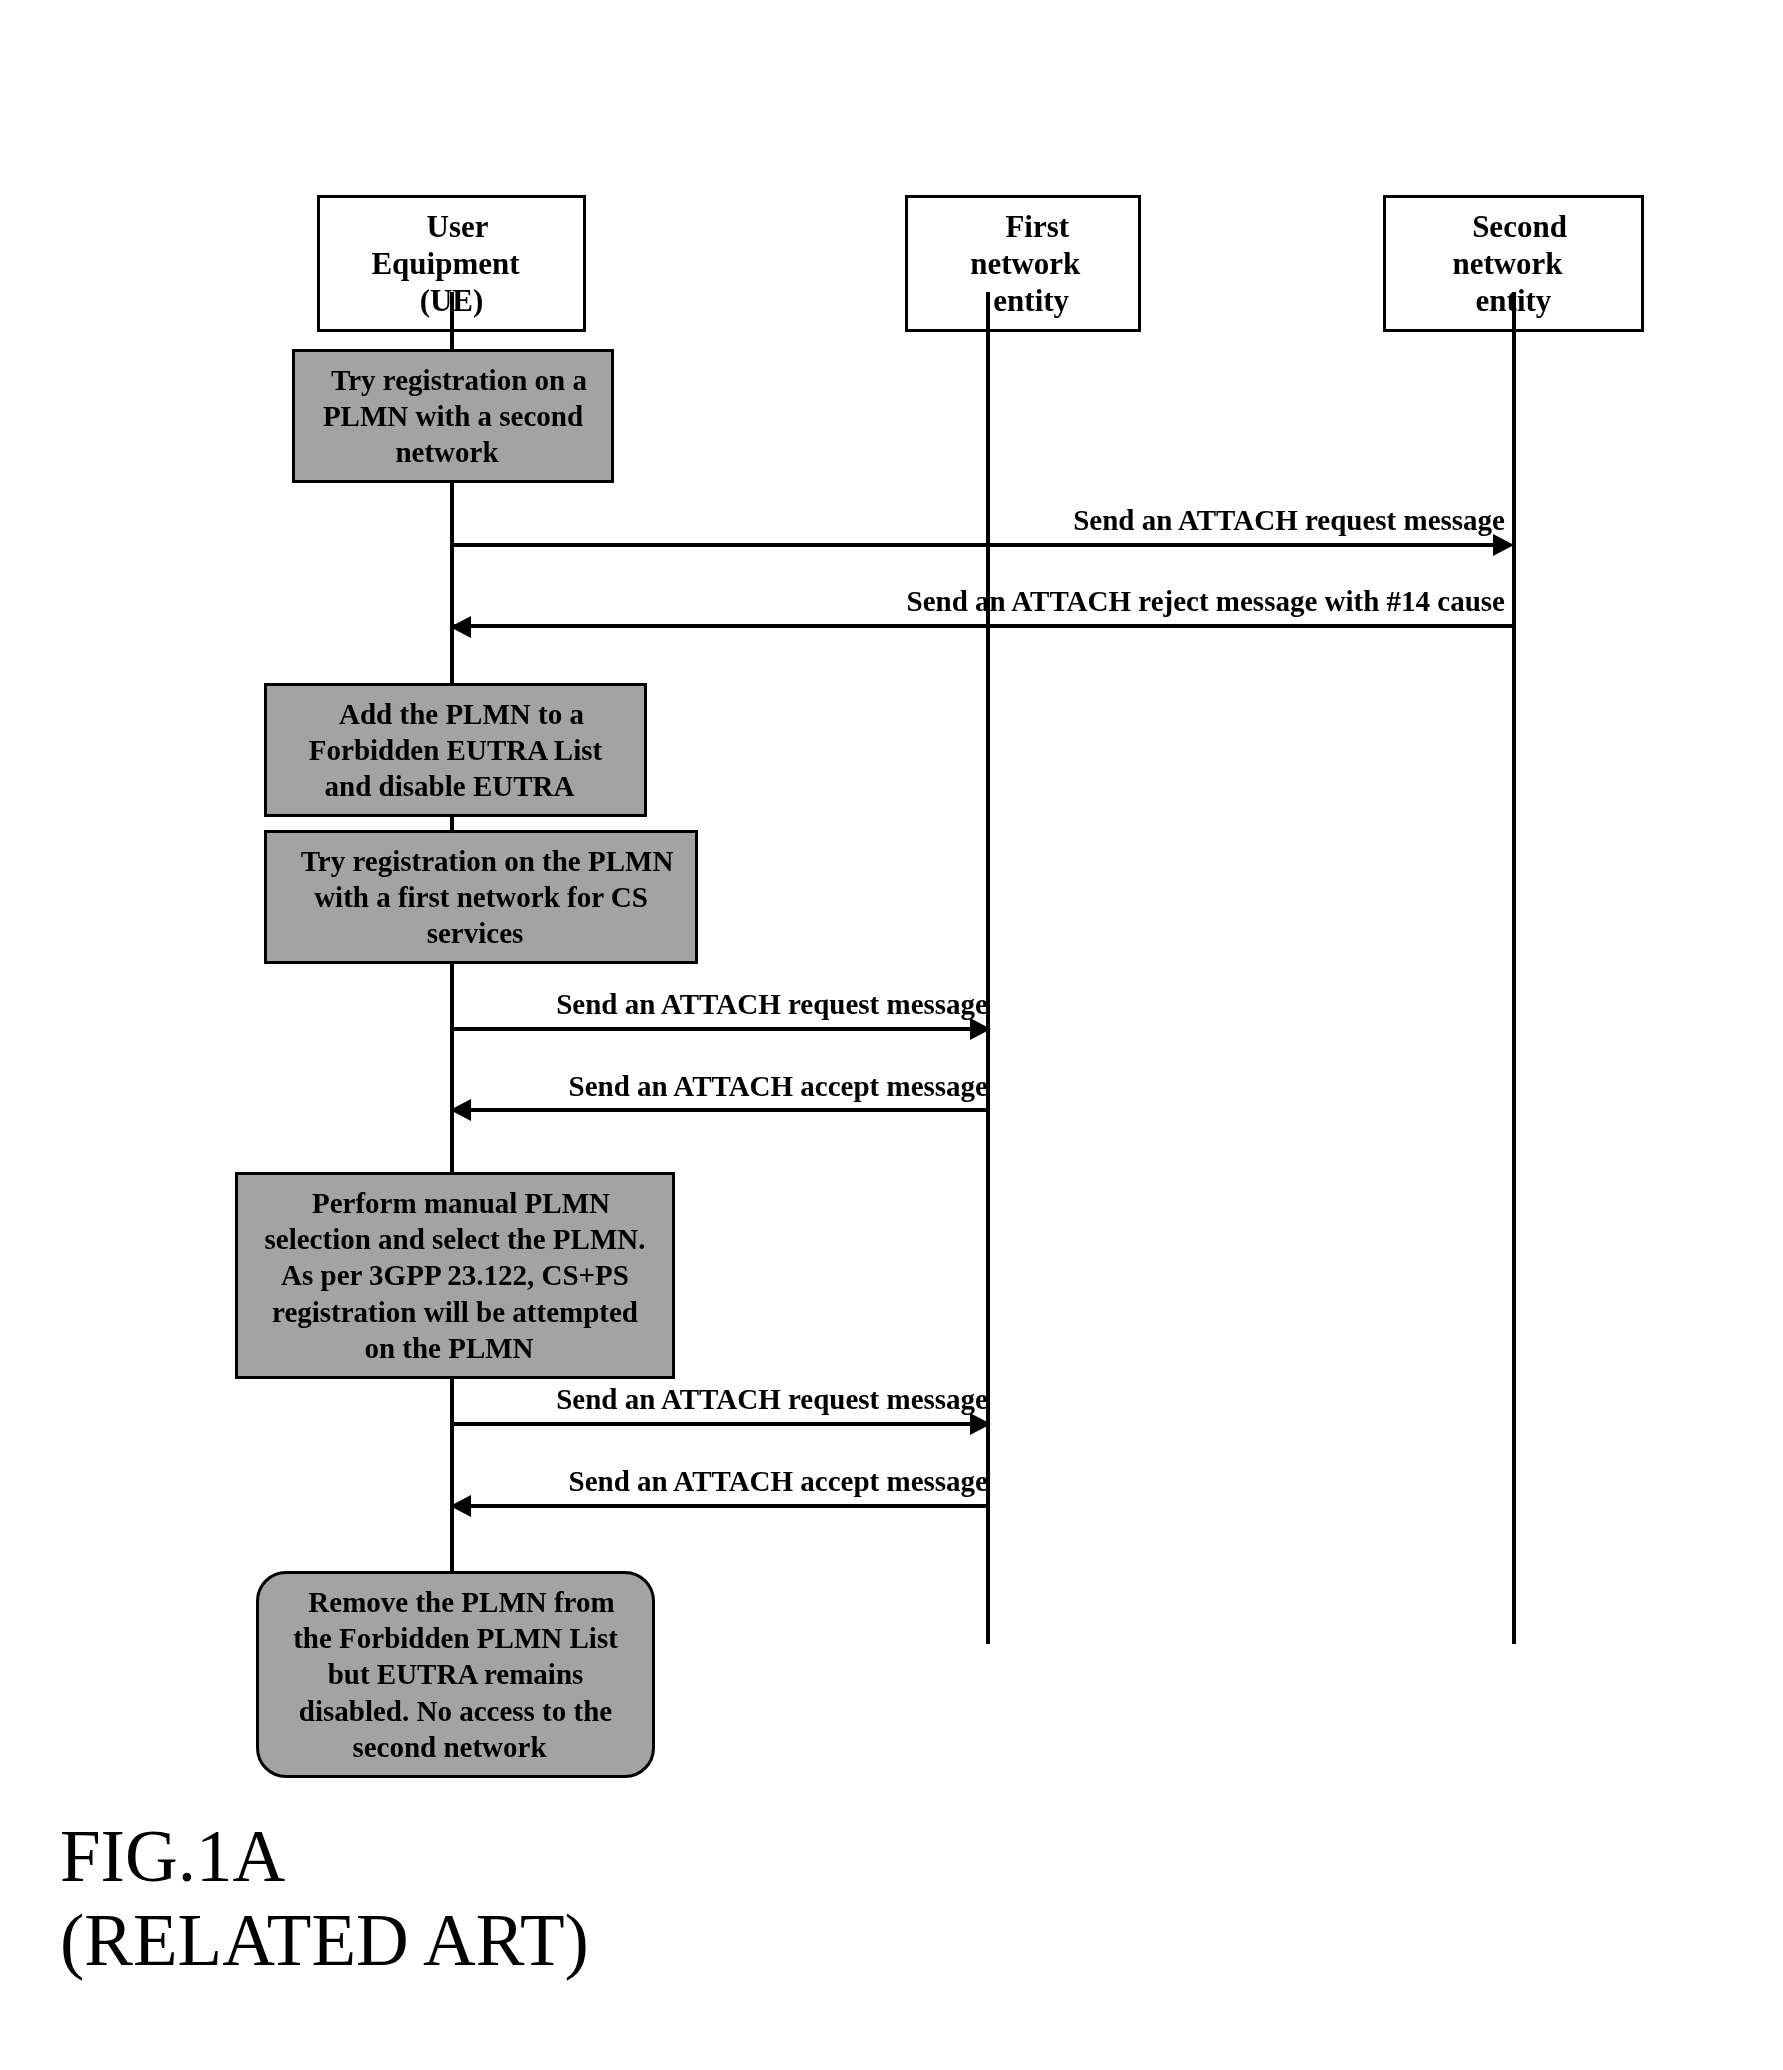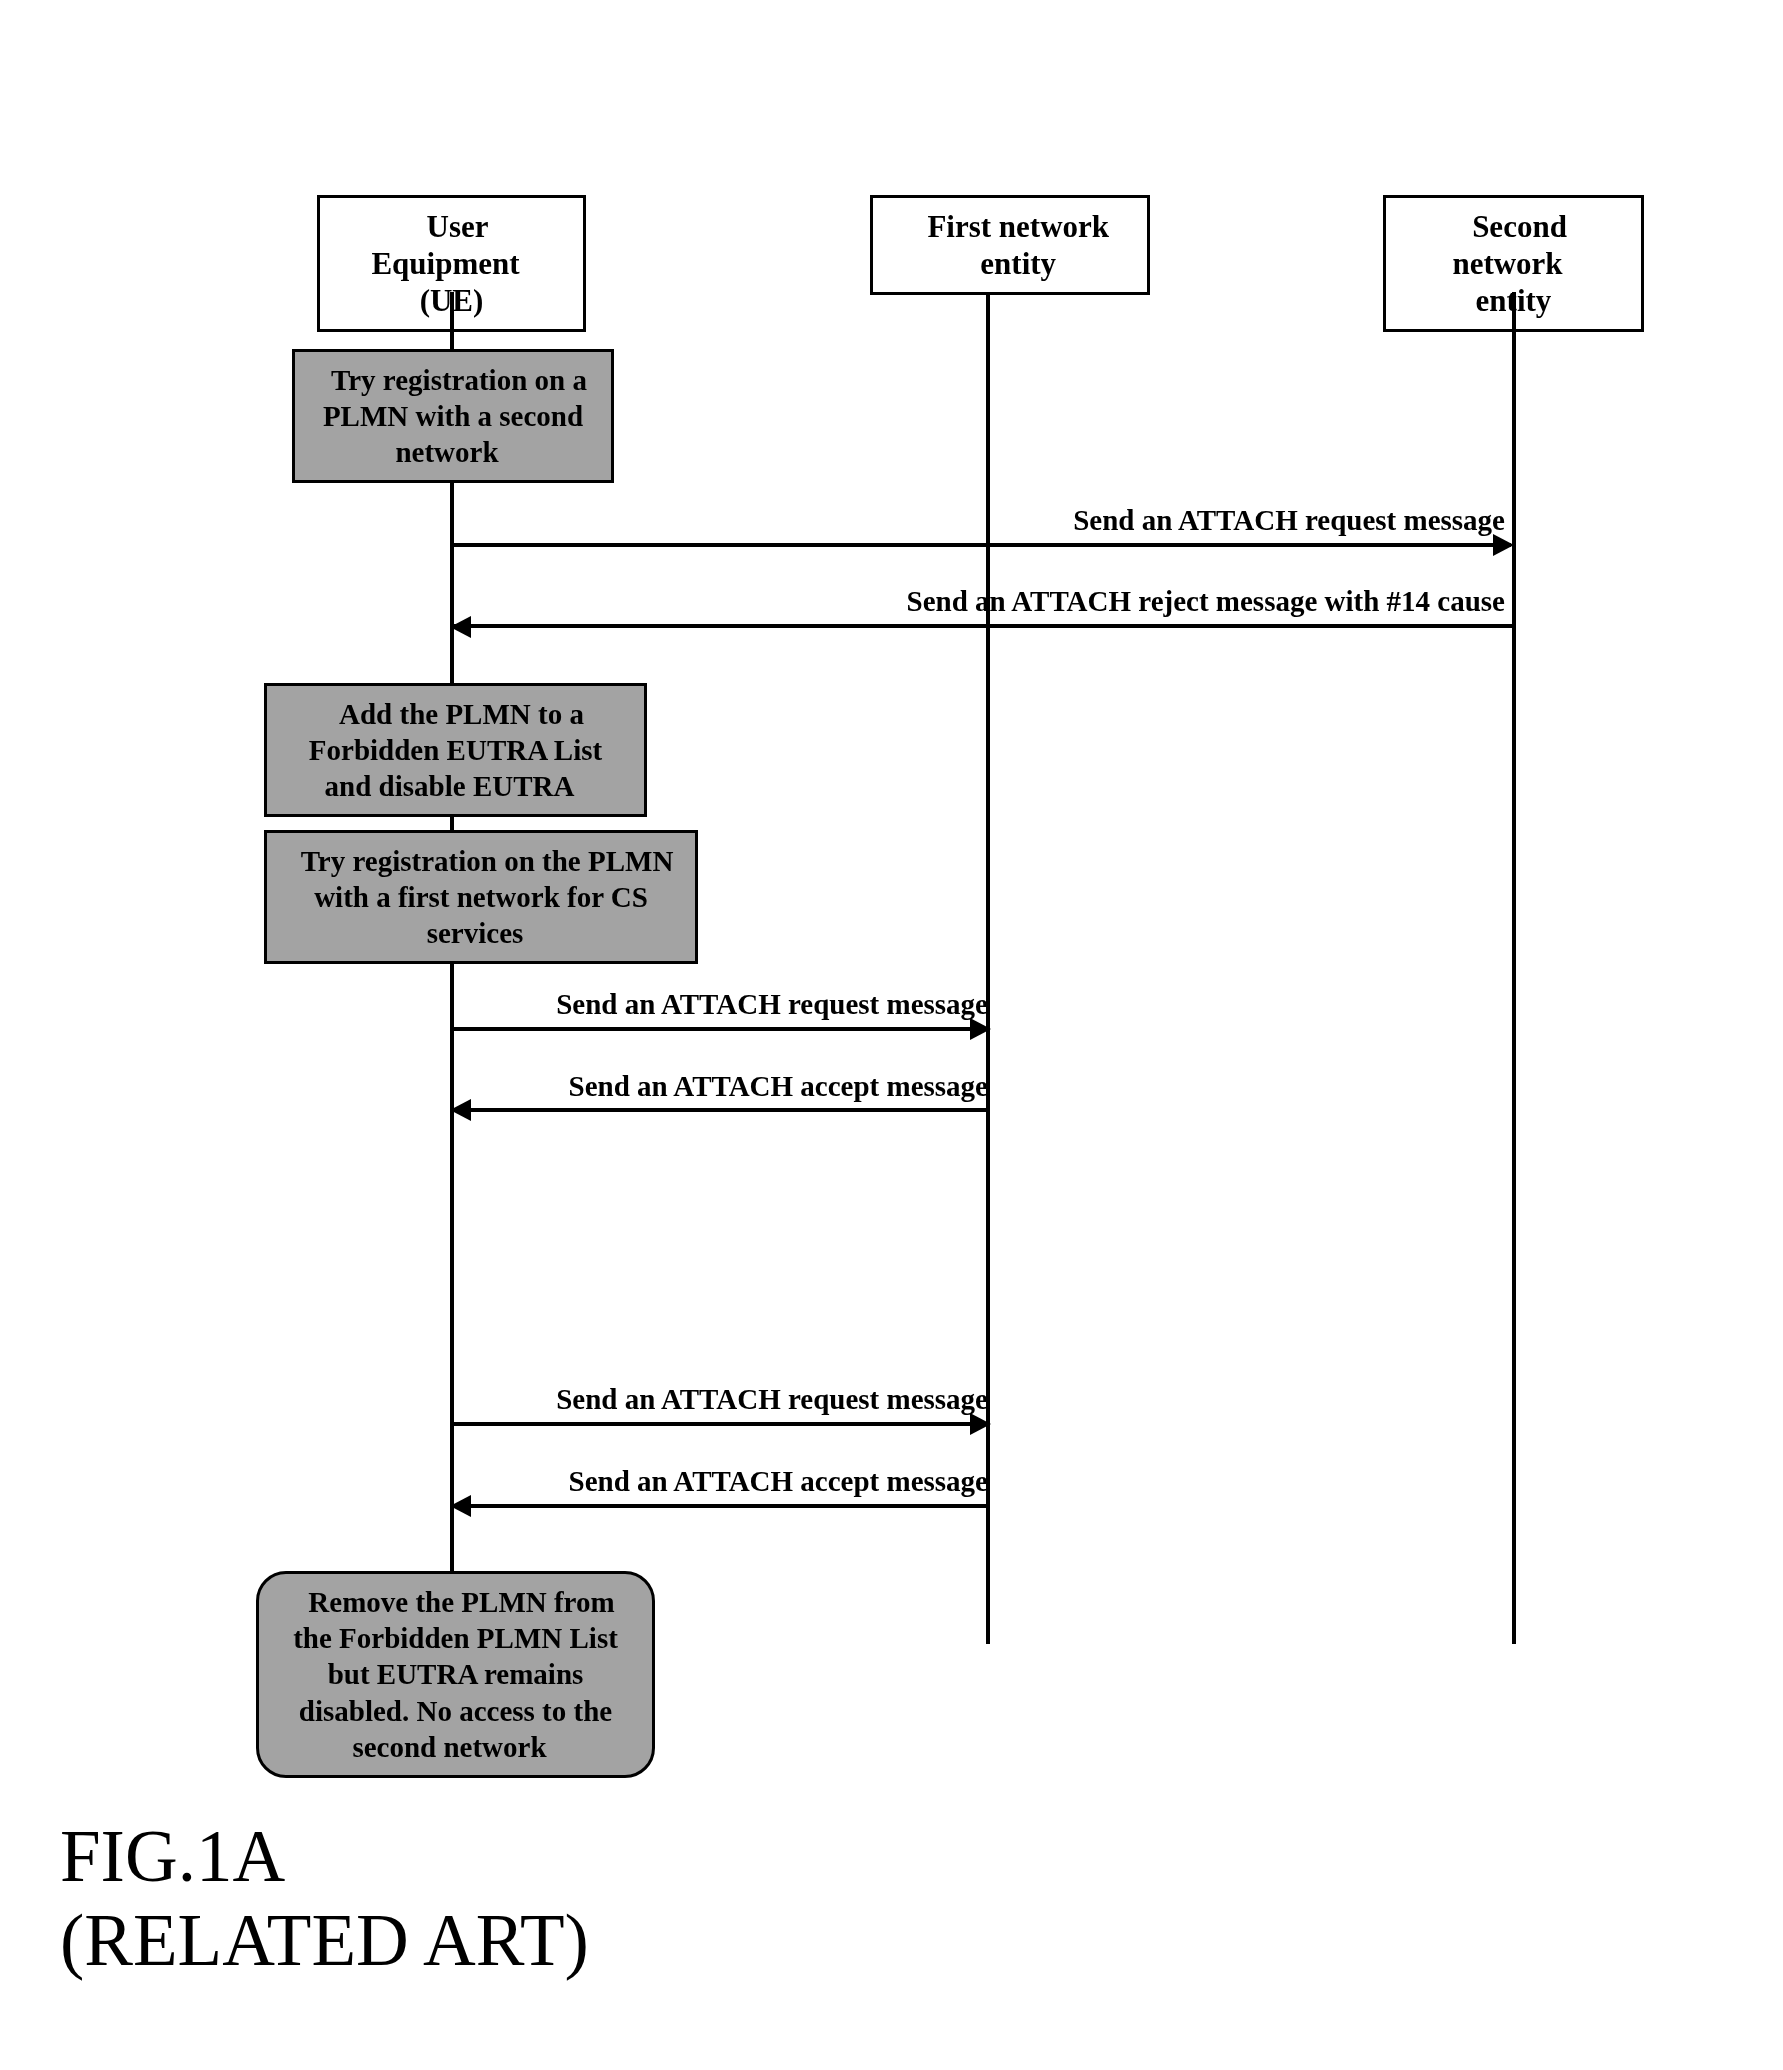--- a/index.html
+++ b/index.html
@@ -74,21 +74,21 @@
   </style>
 </head>
 <body>
 
 <div class="diagram">
 
   <div class="header-box" style="left:269px; top:147px; width:269px;">
     <span>User Equipment</span><br>
     <span>(UE)</span>
   </div>
-  <div class="header-box" style="left:822px; top:147px; width:280px;padding-left:36px;">
+  <div class="header-box" style="left:857px; top:147px; width:236px;padding-left:36px;">
     <span>First network</span><br>
     <span>entity</span>
   </div>
   <div class="header-box" style="left:1335px; top:147px; width:261px;">
     <span>Second network</span><br>
     <span>entity</span>
   </div>
 
   <div class="lifeline" style="left:402px; top:244px; height:1352px;"></div>
   <div class="lifeline" style="left:938px; top:244px; height:1352px;"></div>
@@ -115,20 +115,23 @@
   </div>
 
   <div class="msg-label" style="left:407px; top:940px; width:533px;">Send an ATTACH request message</div>
   <div class="msg" style="left:405px; top:979px; width:535px;"></div>
   <div class="arrow-right" style="left:922px; top:970px;"></div>
 
   <div class="msg-label" style="left:407px; top:1022px; width:533px;">Send an ATTACH accept message</div>
   <div class="msg" style="left:405px; top:1060px; width:535px;"></div>
   <div class="arrow-left" style="left:402px; top:1051px;"></div>
 
+  <div class="step-box" style="left:187px; top:1124px; width:440px;">
+    <span>Perform manual PLMN selection and select  the PLMN. As per 3GPP 23.122, CS+PS registration will be attempted on the PLMN</span>
+  </div>
 
   <div class="msg-label" style="left:407px; top:1335px; width:533px;">Send an ATTACH request message</div>
   <div class="msg" style="left:405px; top:1374px; width:535px;"></div>
   <div class="arrow-right" style="left:922px; top:1365px;"></div>
 
   <div class="msg-label" style="left:407px; top:1417px; width:533px;">Send an ATTACH accept message</div>
   <div class="msg" style="left:405px; top:1456px; width:535px;"></div>
   <div class="arrow-left" style="left:402px; top:1447px;"></div>
 
   <div class="step-box" style="left:208px; top:1523px; width:399px;border-radius:30px;">

